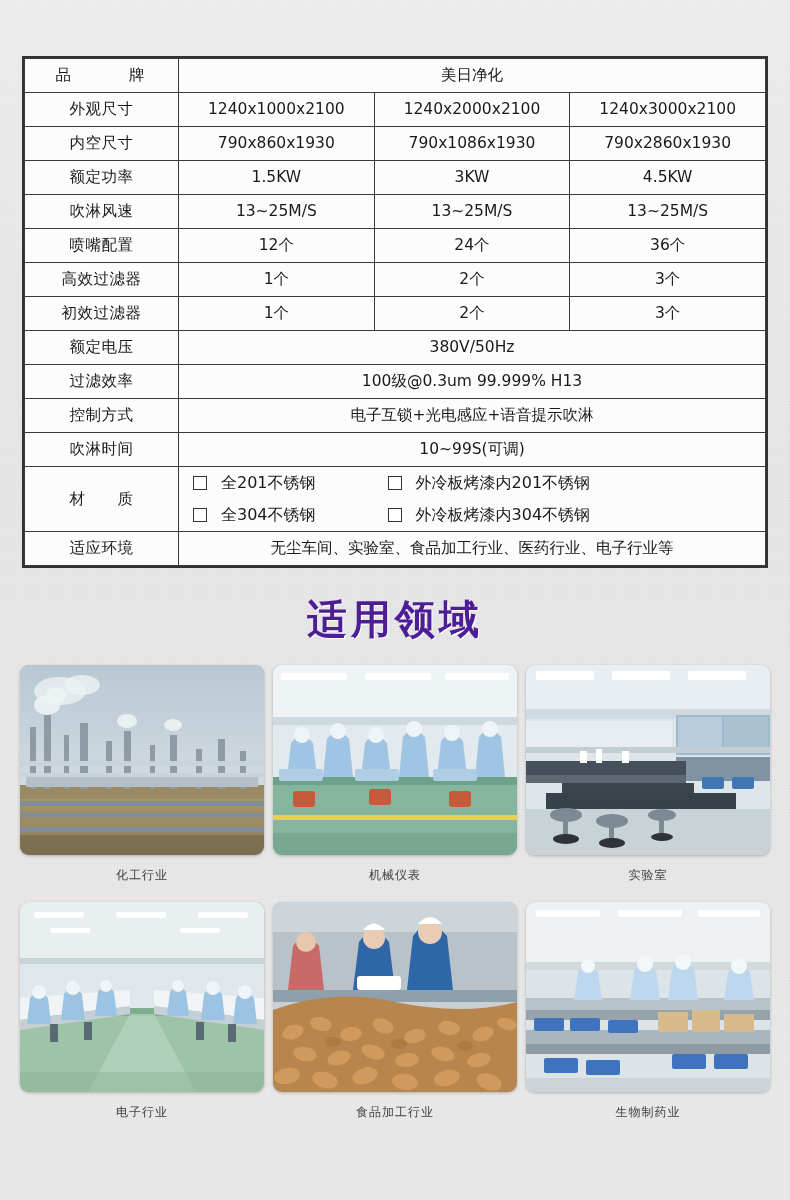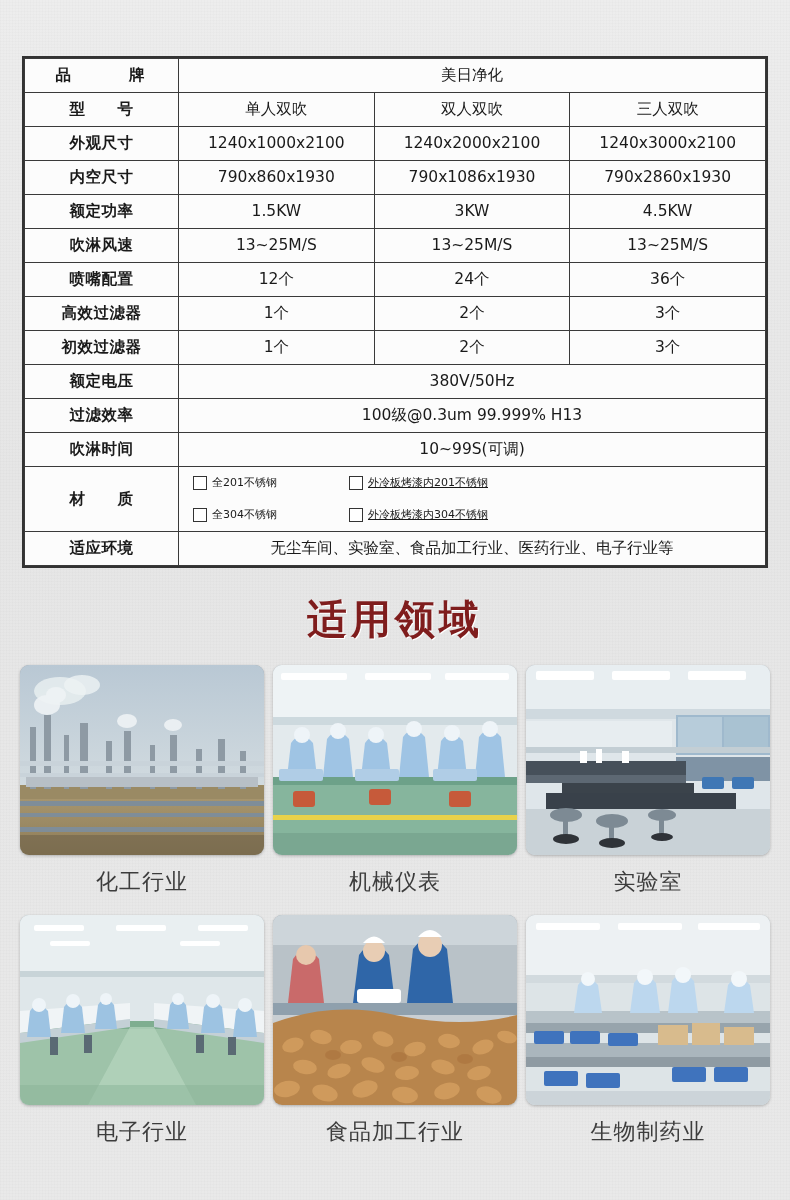--- a/index.html
+++ b/index.html
@@ -46,21 +46,21 @@
     font-size: 15.5px;
     padding: 3px 4px;
     height: 27px;
     text-align: center;
     vertical-align: middle;
     line-height: 1.2;
     background: #fcfcfc;
   }
   td.lbl {
     width: 145px;
-    font-weight: bold;
+    font-weight: normal;
     font-size: 16px;
     letter-spacing: 0.5px;
     background: #fcfcfc;
   }
   td.lbl span.sp {
     display: inline-block;
     letter-spacing: 9px;
     padding-left: 6px;
   }
   td.val-left {
@@ -73,42 +73,41 @@
     padding: 0;
   }
   .mat-line {
     display: flex;
     height: 32px;
     align-items: center;
   }
   .mat-line .mat-opt {
     display: flex;
     align-items: center;
-    gap: 5px;
+    gap: 14px;
     padding-left: 14px;
-    font-size: 11px;
+    font-size: 16px;
   }
   .mat-line .mat-opt.second {
     padding-left: 72px;
-    text-decoration: underline;
   }
   .chk {
     display: inline-block;
     width: 12px;
     height: 12px;
     border: 1.4px solid #333;
     background: #fff;
   }
 
   
   .section-title {
     text-align: center;
     font-size: 40px;
     font-weight: bold;
-    color: #7f1d1d;
+    color: #4c1d95;
     letter-spacing: 4px;
     margin: 24px 0 18px 0;
     text-shadow: 1px 1px 0 #ffffff;
   }
 
   
   .gallery {
     display: grid;
     grid-template-columns: repeat(3, 244px);
     justify-content: center;
@@ -125,21 +124,21 @@
     height: 190px;
     border-radius: 9px;
     overflow: hidden;
     position: relative;
     box-shadow: 0 1px 3px rgba(0,0,0,0.25);
     background: #9aa7b0;
   }
   .photo svg { display: block; }
   .caption {
     text-align: center;
-    font-size: 22px;
+    font-size: 12px;
     color: #3d3d3d;
     padding: 12px 0 14px 0;
     letter-spacing: 1px;
   }
 </style>
 </head>
 <body>
 
 <div class="page-bg"></div>
 
@@ -147,26 +146,20 @@
 
   <div class="spec-wrap">
     <table class="spec">
       <tbody>
 
         <tr>
           <td class="lbl"><span class="sp">品　　牌</span></td>
           <td colspan="3">美日净化</td>
         </tr>
 
-        <tr>
-          <td class="lbl">型　　号</td>
-          <td>单人双吹</td>
-          <td>双人双吹</td>
-          <td>三人双吹</td>
-        </tr>
 
         <tr>
           <td class="lbl">外观尺寸</td>
           <td>1240x1000x2100</td>
           <td>1240x2000x2100</td>
           <td>1240x3000x2100</td>
         </tr>
 
         <tr>
           <td class="lbl">内空尺寸</td>
@@ -214,20 +207,24 @@
         <tr>
           <td class="lbl">额定电压</td>
           <td class="val-left" colspan="3">380V/50Hz</td>
         </tr>
 
         <tr>
           <td class="lbl">过滤效率</td>
           <td class="val-left" colspan="3">100级@0.3um 99.999% H13</td>
         </tr>
 
+        <tr>
+          <td class="lbl">控制方式</td>
+          <td class="val-left" colspan="3">电子互锁+光电感应+语音提示吹淋</td>
+        </tr>
 
         <tr>
           <td class="lbl">吹淋时间</td>
           <td class="val-left" colspan="3">10~99S(可调)</td>
         </tr>
 
         <tr class="mat-row">
           <td class="lbl">材　　质</td>
           <td class="matbox" colspan="3">
             <div class="mat-line">

